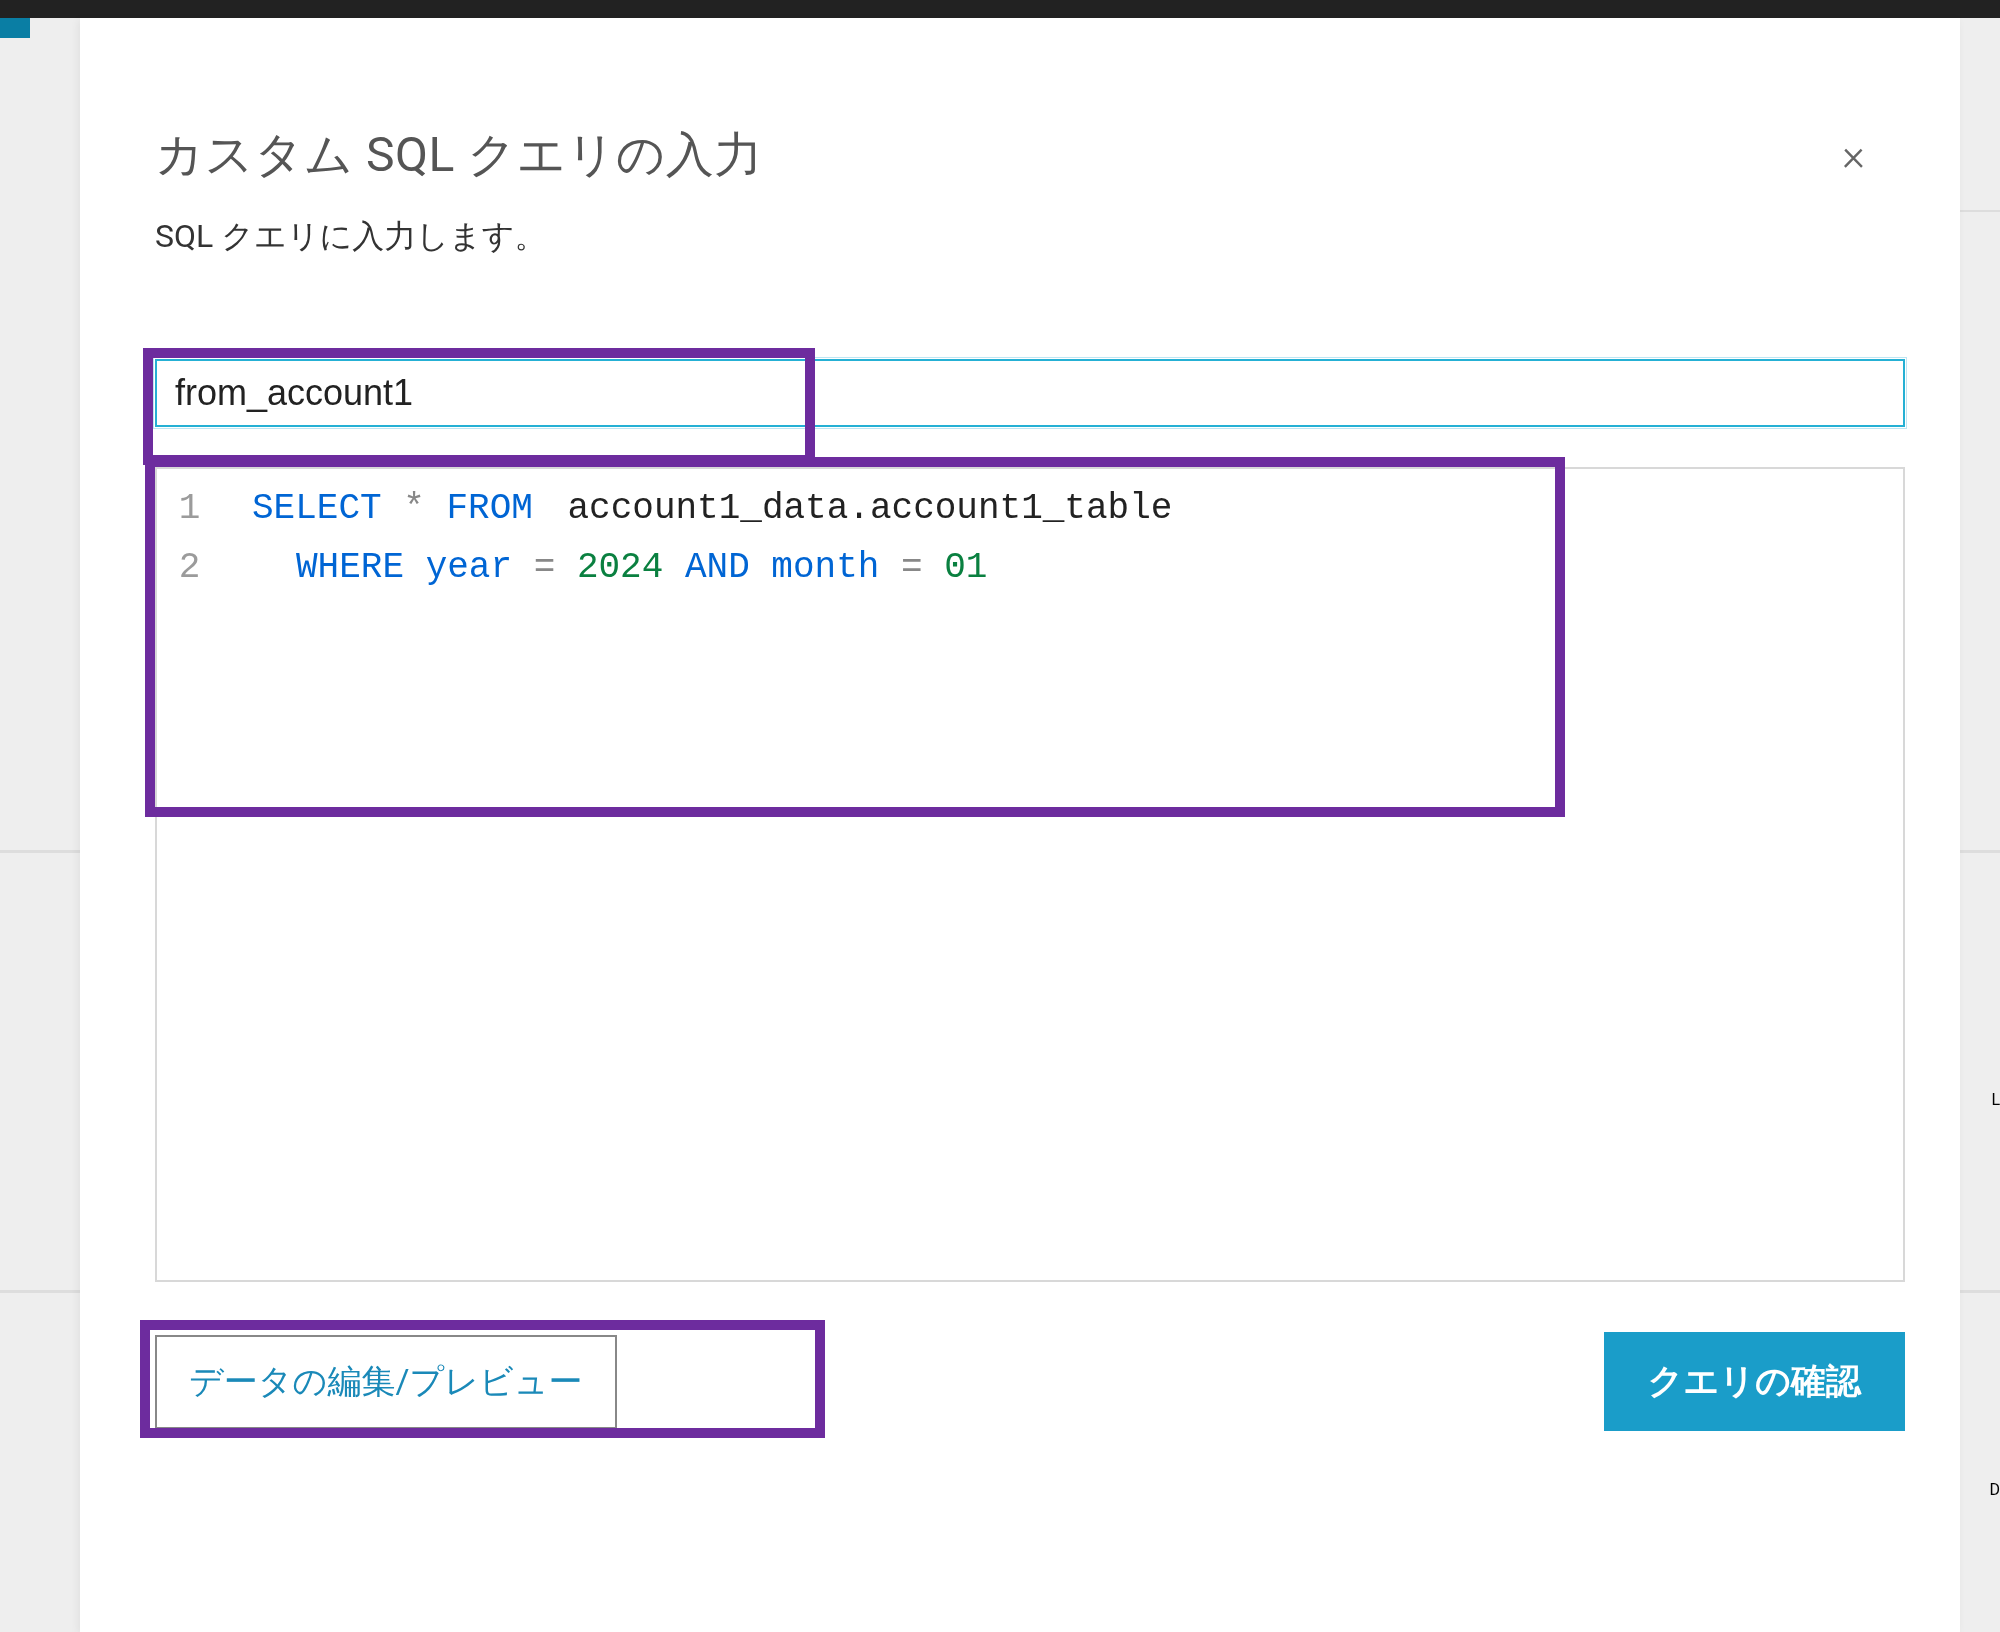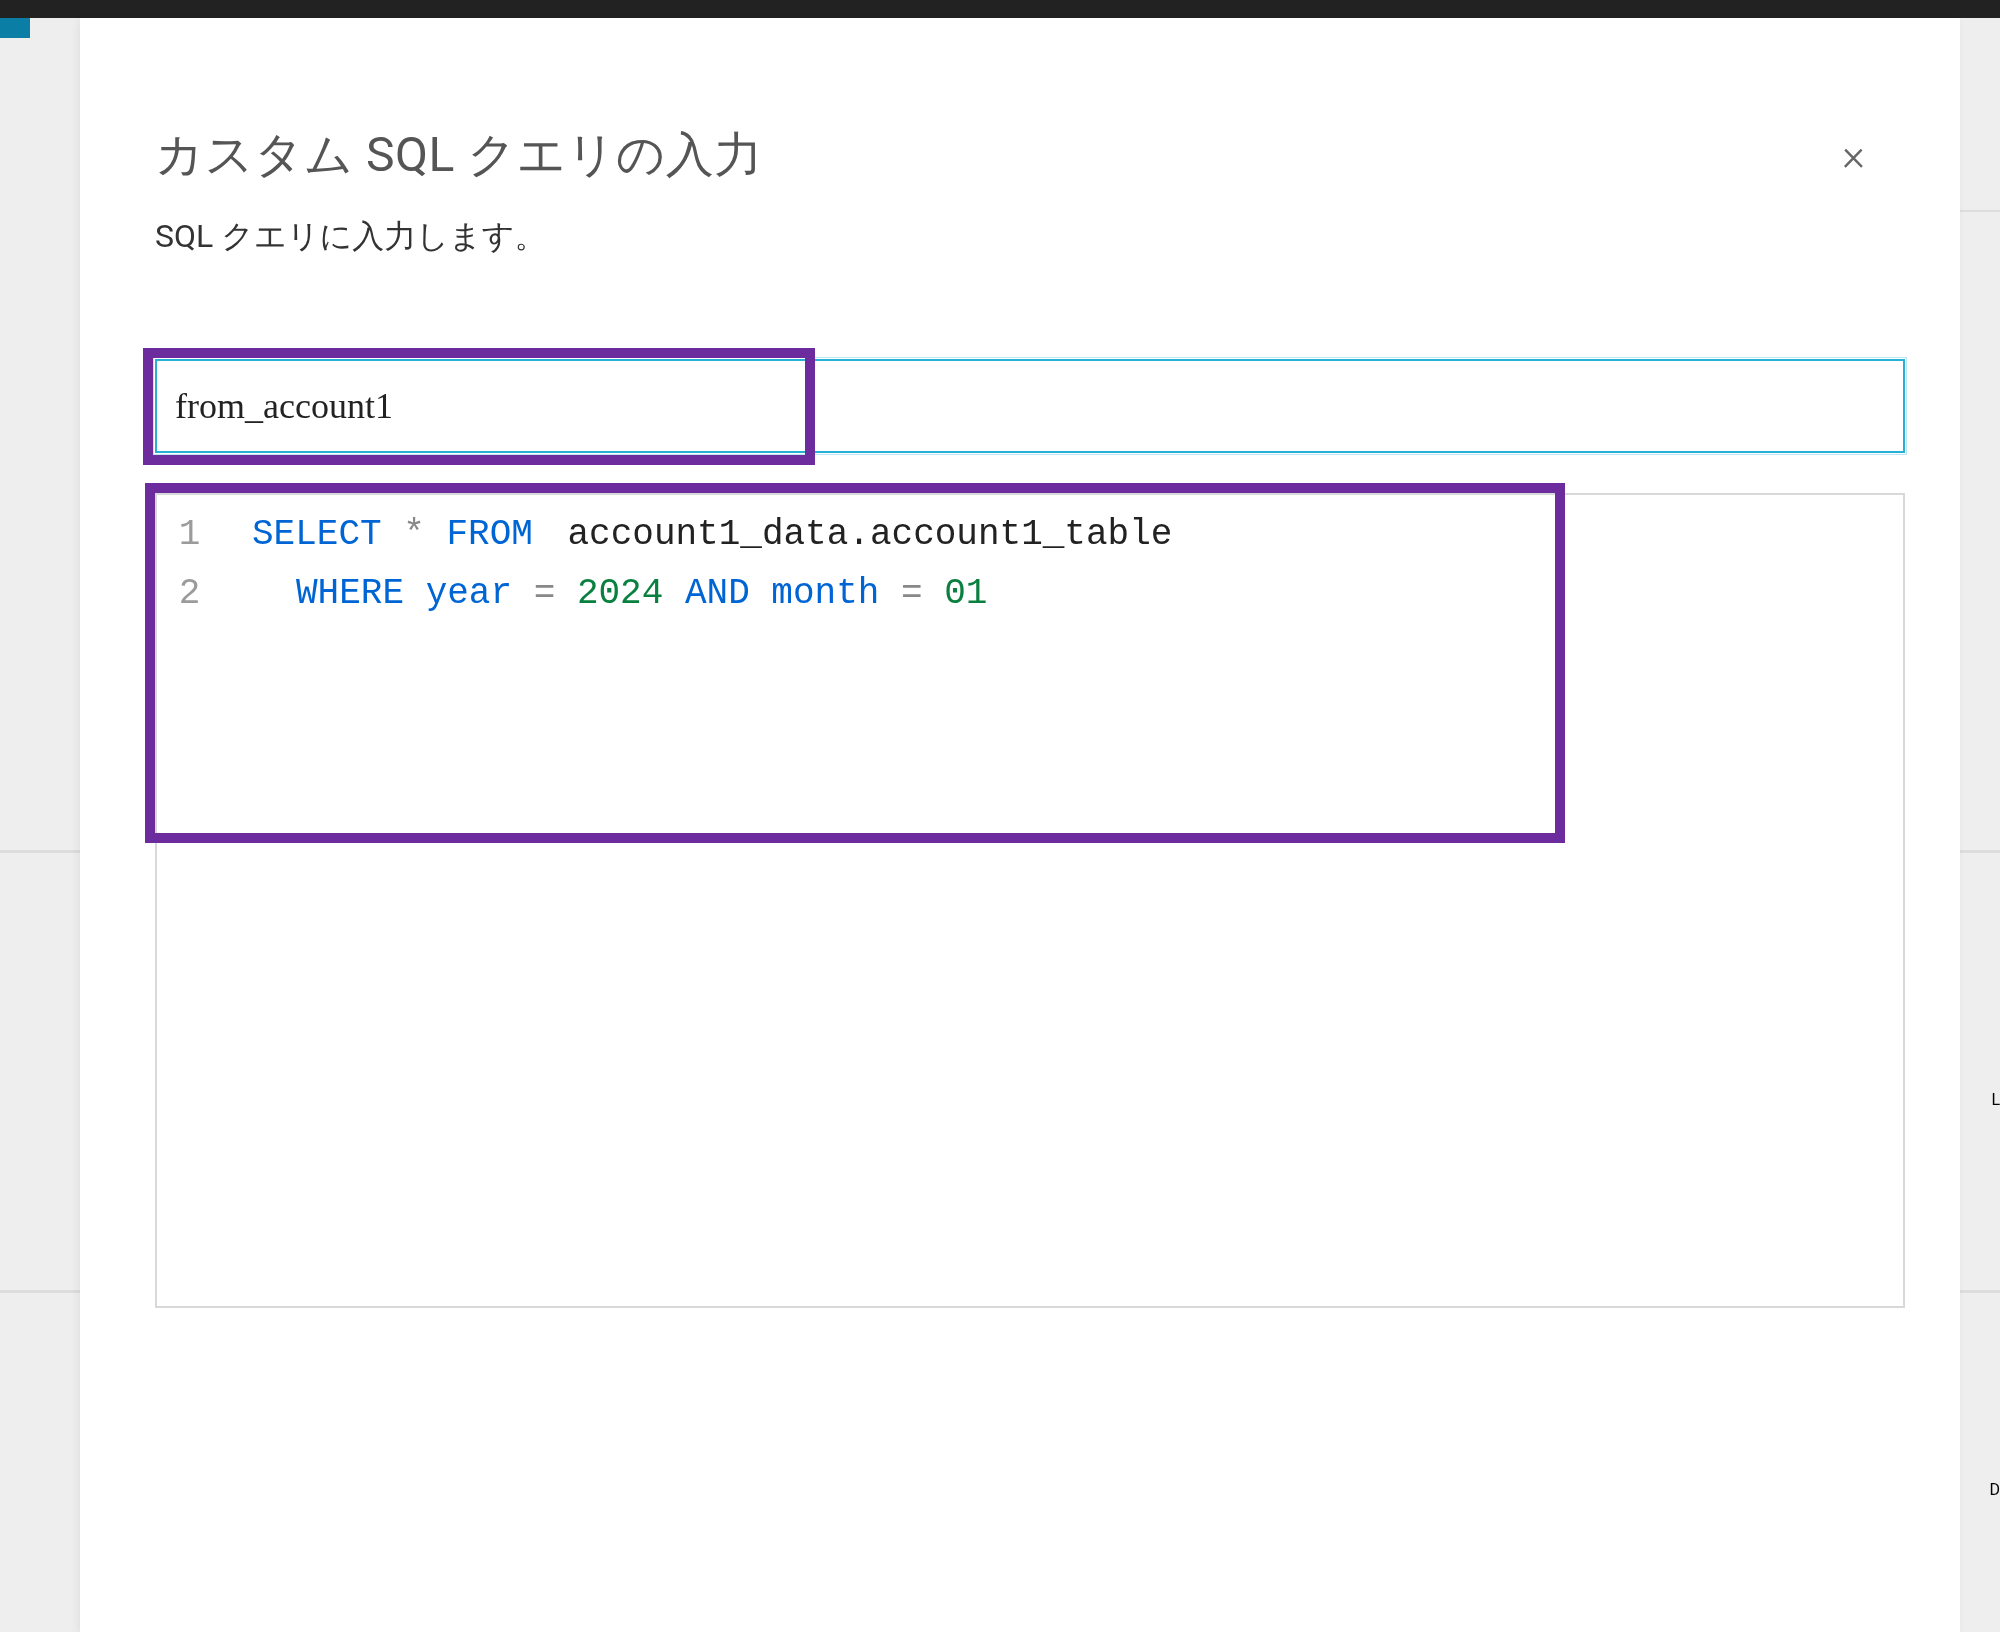--- a/index.html
+++ b/index.html
@@ -76,28 +76,28 @@
     }
 
     .query-name-wrapper {
       position: relative;
       margin-right: 55px;
       margin-bottom: 40px;
     }
 
     .query-name-input {
       width: 100%;
-      height: 94px;
+      height: 68px;
       border: 2px solid #25b0d4;
       outline: 1px solid #bde6f3;
       outline-offset: 1px;
       font-size: 36px;
       padding: 0 18px;
       color: #222;
-      font-family: Liberation Serif, serif;
+      font-family: Liberation Sans, sans-serif;
     }
 
     .highlight-name {
       position: absolute;
       top: -11px;
       left: -12px;
       width: 672px;
       height: 117px;
       border: 10px solid #6d2c9e;
       pointer-events: none;
@@ -284,14 +284,21 @@
           <span class="line-content"><span class="kw-select">SELECT</span><span> </span><span class="star">*</span><span> </span><span class="kw-from">FROM</span><span> </span><span class="identifier">account1_data.account1_table</span></span>
         </div>
         <div class="code-line">
           <span class="line-number">2</span>
           <span class="line-content"><span class="kw-where">WHERE</span><span> </span><span class="column">year</span><span> </span><span class="operator">=</span><span> </span><span class="number-lit">2024</span><span> </span><span class="kw-and">AND</span><span> </span><span class="column">month</span><span> </span><span class="operator">=</span><span> </span><span class="number-lit">01</span></span>
         </div>
       </div>
     <div class="highlight-code"></div>
   </div>
 
+  <div class="button-row">
+    <div style="position:relative;">
+      <button class="btn-edit">データの編集/プレビュー</button>
+      <div class="highlight-edit"></div>
+    </div>
+    <button class="btn-confirm">クエリの確認</button>
+  </div>
 
 </div>
 
 </body></html>

